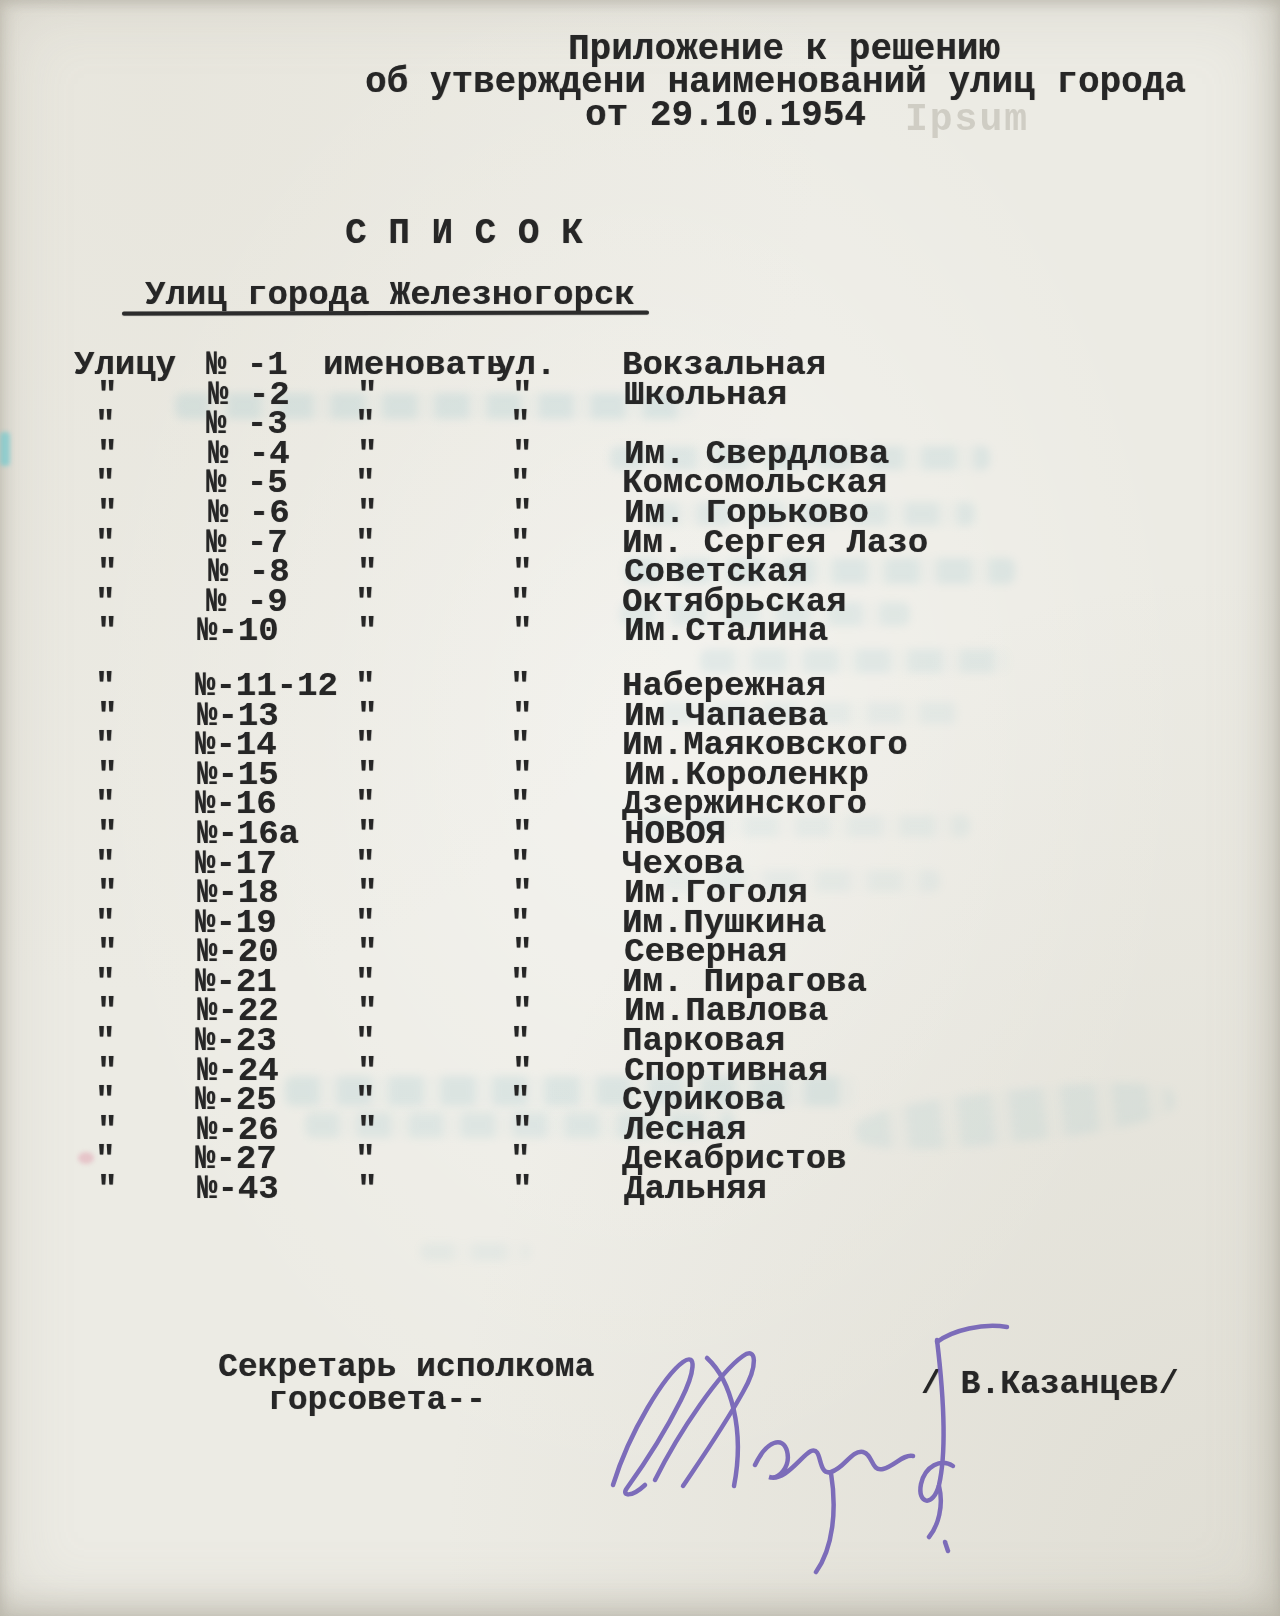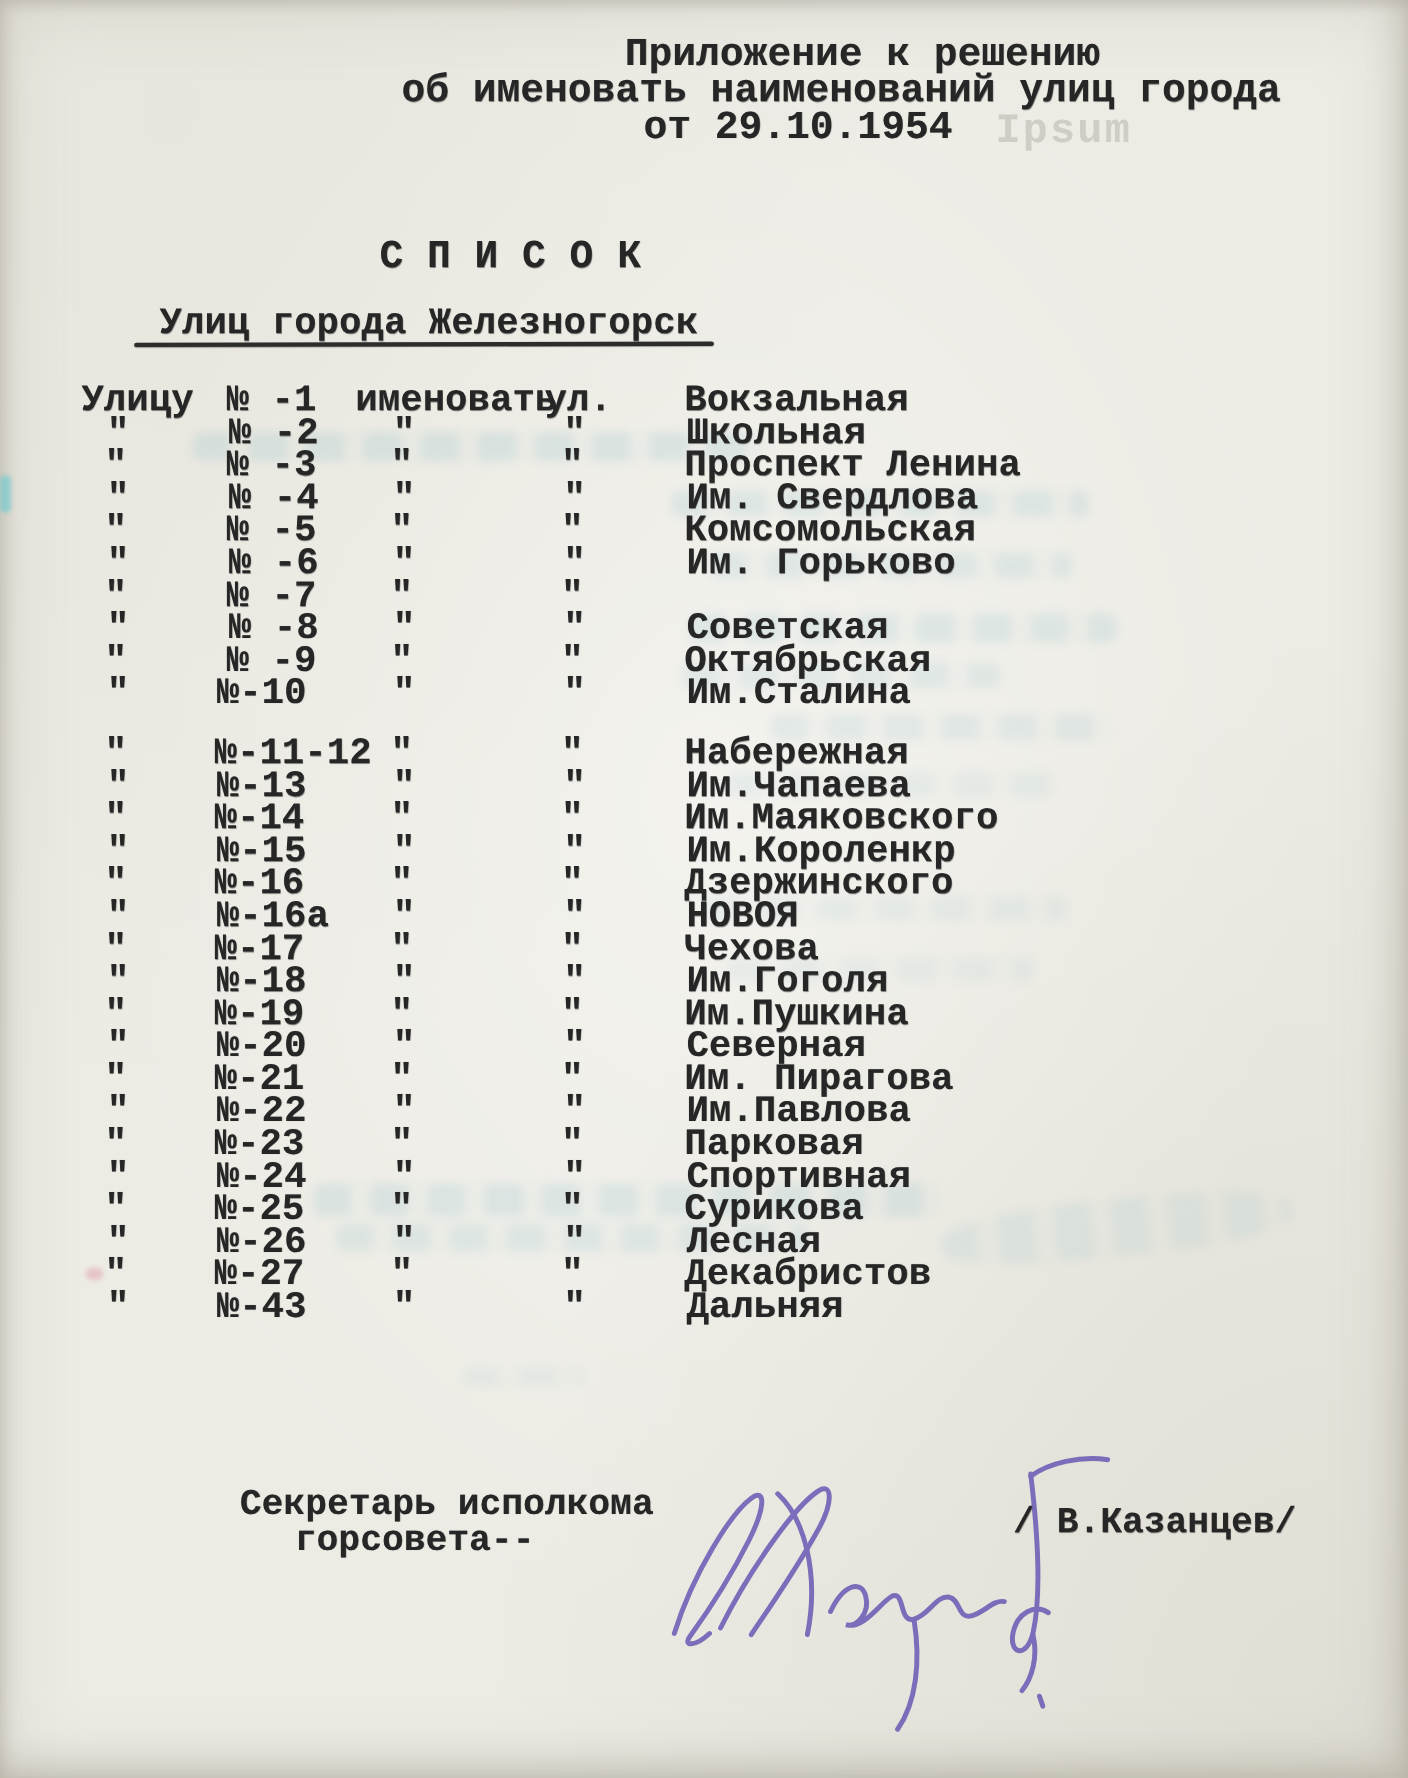--- a/index.html
+++ b/index.html
@@ -80,21 +80,21 @@
 <div class="ghost" style="left:640px; top:815px; width:330px; height:22px; opacity:.16;"></div>
 <div class="ghost" style="left:660px; top:870px; width:280px; height:22px; opacity:.14;"></div>
 <div class="ghost" style="left:285px; top:1076px; width:570px; height:30px; opacity:.28;"></div>
 <div class="ghost" style="left:305px; top:1112px; width:430px; height:26px; opacity:.24;"></div>
 <div class="ghost" style="left:855px; top:1090px; width:320px; height:52px; opacity:.20; border-radius:40%; transform:rotate(-6deg);"></div>
 <div class="ghost" style="left:420px; top:1243px; width:110px; height:18px; opacity:.14;"></div>
 <div class="smudge" style="left:78px; top:1152px; width:16px; height:12px; background:rgba(225,160,175,.5); filter:blur(2px);"></div>
 <div class="smudge" style="left:0px; top:432px; width:10px; height:34px; background:rgba(80,200,210,.5); filter:blur(2px); border-radius:4px;"></div>
 
 <div class="ink hdr1">Приложение к решению</div>
-<div class="ink hdr2">об именовать наименований улиц города</div>
+<div class="ink hdr2">об утверждени наименований улиц города</div>
 <div class="ink hdr3">от 29.10.1954</div>
 <div class="watermark">Ipsum</div>
 
 <div class="ink doc-title">С П И С О К</div>
 <div class="ink doc-subtitle">Улиц города Железногорск</div>
 <div class="subtitle-underline"></div>
 
 <div class="street-list">
     <div class="list-row row-first">
       <span class="cell c1">Улицу</span>
@@ -108,21 +108,20 @@
       <span class="cell c2">№ -2</span>
       <span class="cell c3">"</span>
       <span class="cell c4">"</span>
       <span class="cell c5">Школьная</span>
     </div>
     <div class="list-row">
       <span class="cell c1">"</span>
       <span class="cell c2">№ -3</span>
       <span class="cell c3">"</span>
       <span class="cell c4">"</span>
-      <span class="cell c5">Проспект Ленина</span>
     </div>
     <div class="list-row">
       <span class="cell c1">"</span>
       <span class="cell c2">№ -4</span>
       <span class="cell c3">"</span>
       <span class="cell c4">"</span>
       <span class="cell c5">Им. Свердлова</span>
     </div>
     <div class="list-row">
       <span class="cell c1">"</span>
@@ -136,20 +135,21 @@
       <span class="cell c2">№ -6</span>
       <span class="cell c3">"</span>
       <span class="cell c4">"</span>
       <span class="cell c5">Им. Горьково</span>
     </div>
     <div class="list-row">
       <span class="cell c1">"</span>
       <span class="cell c2">№ -7</span>
       <span class="cell c3">"</span>
       <span class="cell c4">"</span>
+      <span class="cell c5">Им. Сергея Лазо</span>
     </div>
     <div class="list-row">
       <span class="cell c1">"</span>
       <span class="cell c2">№ -8</span>
       <span class="cell c3">"</span>
       <span class="cell c4">"</span>
       <span class="cell c5">Советская</span>
     </div>
     <div class="list-row">
       <span class="cell c1">"</span>

